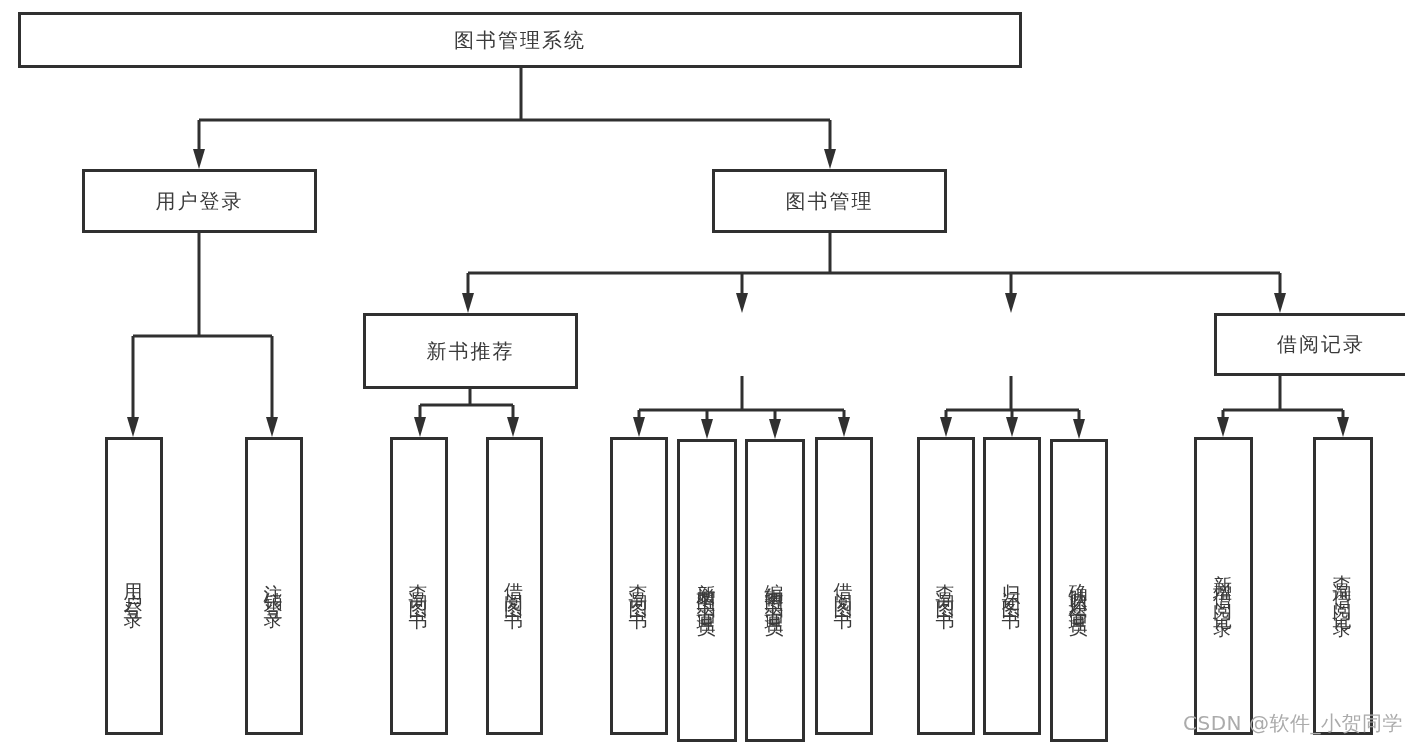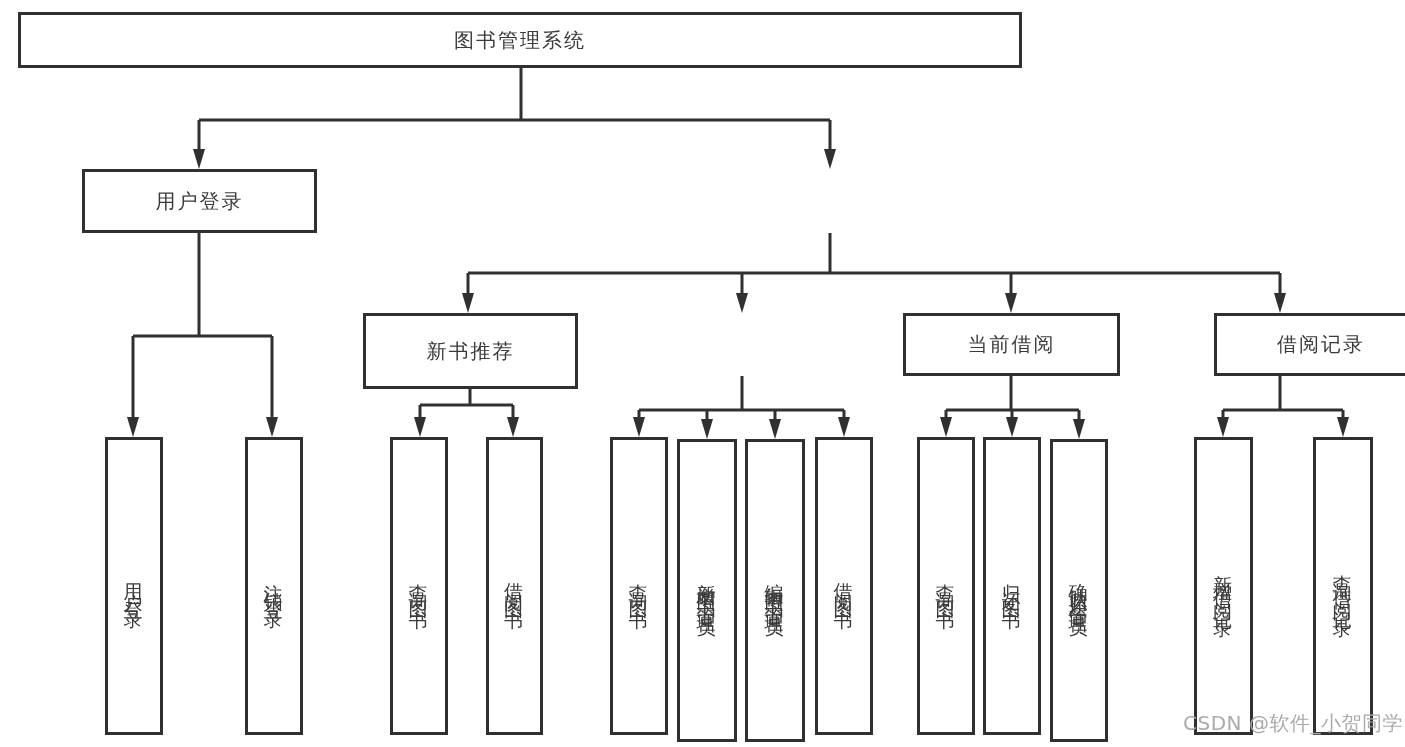--- a/index.html
+++ b/index.html
@@ -64,23 +64,23 @@
     <polygon points="1073,419 1085,419 1079,439"></polygon>
 
     <path d="M1280 376 V410 M1223 410 H1343 M1223 410 V420 M1343 410 V420"></path>
     <polygon points="1217,417 1229,417 1223,437"></polygon>
     <polygon points="1337,417 1349,417 1343,437"></polygon>
   </svg>
 
   <div class="node h" style="left:18px;top:12px;width:1004px;height:56px">图书管理系统</div>
 
   <div class="node h" style="left:82px;top:169px;width:235px;height:64px">用户登录</div>
+  <div class="node h" style="left:712px;top:169px;width:235px;height:64px">图书管理</div>
 
   <div class="node h" style="left:363px;top:313px;width:215px;height:76px">新书推荐</div>
-  <div class="node h" style="left:903px;top:313px;width:217px;height:63px">当前借阅</div>
   <div class="node h" style="left:1214px;top:313px;width:214px;height:63px">借阅记录</div>
 
   <div class="node v" style="left:105px;top:437px;width:58px;height:298px">用户登录</div>
   <div class="node v" style="left:245px;top:437px;width:58px;height:298px">注销登录</div>
 
   <div class="node v" style="left:390px;top:437px;width:58px;height:298px">查询图书</div>
   <div class="node v" style="left:486px;top:437px;width:57px;height:298px">借阅图书</div>
 
   <div class="node v" style="left:610px;top:437px;width:58px;height:298px">查询图书</div>
   <div class="node v tight" style="left:677px;top:439px;width:60px;height:303px">新增图书（管理员）</div>

